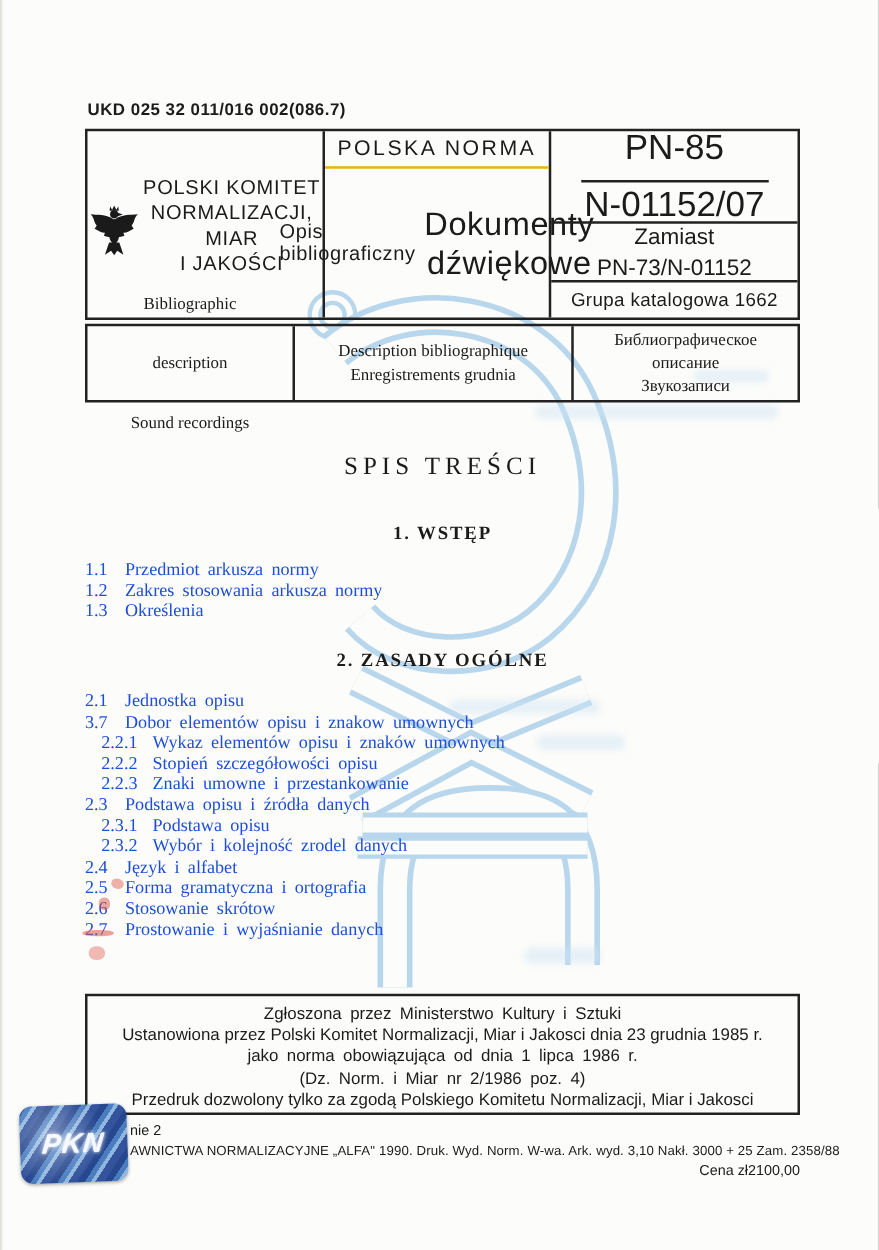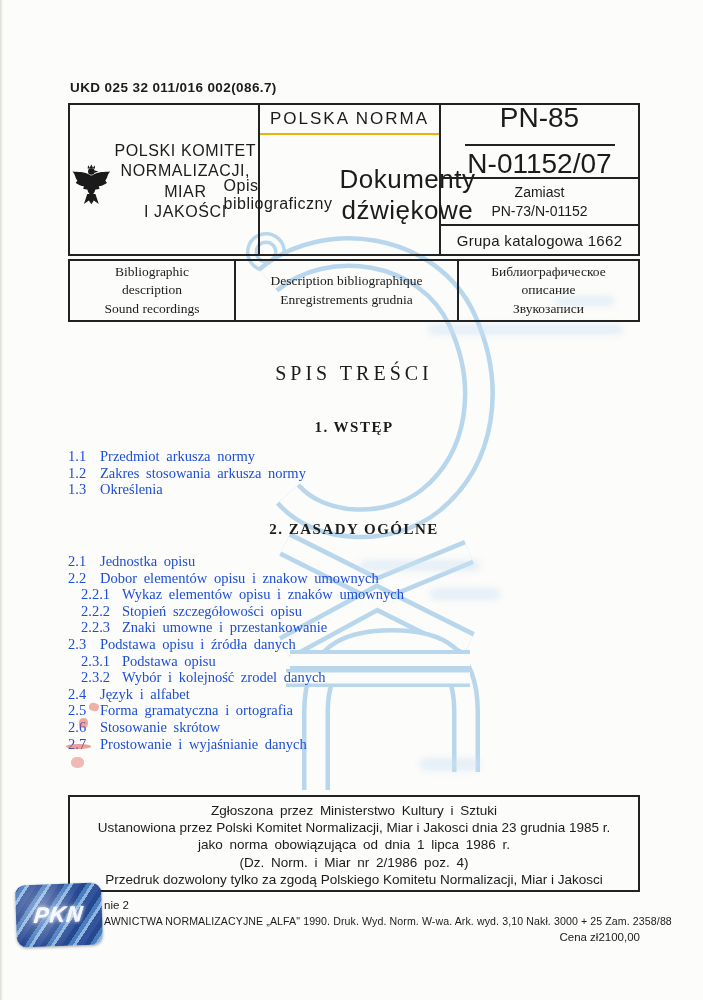--- a/index.html
+++ b/index.html
@@ -29,27 +29,27 @@
   .pn-label{height:28px;border-bottom:2px solid #eab308;display:flex;align-items:center;justify-content:center;
     font-size:17px;letter-spacing:2px;}
   .subject{flex:1;display:flex;flex-direction:row;align-items:center;justify-content:center;gap:7px;}
   .subject-label{font-size:16px;letter-spacing:.5px;}
   .subject-title{font-size:26px;line-height:1.18;text-align:center;letter-spacing:.5px;}
   .col3{flex:1;display:flex;flex-direction:column;}
   .num-cell{height:72px;border-bottom:2px solid #222;display:flex;flex-direction:column;align-items:center;justify-content:center;}
   .pn85{font-size:28px;line-height:1;width:150px;text-align:center;border-bottom:2px solid #222;padding-bottom:12px;}
   .n01152{font-size:28px;line-height:1;margin-top:4px;}
   .zamiast{height:45px;border-bottom:2px solid #222;display:flex;flex-direction:column;align-items:center;justify-content:center;
-    font-size:14px;line-height:1.35;}
+    font-size:18px;line-height:1.35;}
   .grupa{flex:1;display:flex;align-items:center;justify-content:center;font-size:15px;letter-spacing:.3px;}
 
   
   .tr-tbl{left:68px;top:259px;width:572px;height:63px;font-family:"Liberation Serif",serif;}
   .tcell{display:flex;flex-direction:column;align-items:center;justify-content:center;font-size:13.5px;line-height:1.38;}
-  .tcell.en{width:164px;}
+  .tcell.en{width:164px;gap:29px;}
   .tcell.fr{width:221px;border-left:2px solid #222;border-right:2px solid #222;}
   .tcell.ru{flex:1;}
 
   
   .toc-title{left:68px;top:362px;width:572px;text-align:center;
     font-family:"Liberation Serif",serif;font-size:20px;letter-spacing:4px;}
   .sec-h{left:68px;width:572px;text-align:center;font-family:"Liberation Serif",serif;
     font-size:15px;font-weight:700;letter-spacing:1.5px;}
   .s1h{top:419px;} .s2h{top:521px;}
   .toc-list{left:68px;font-family:"Liberation Serif",serif;font-size:14.5px;color:#1d4ed8;word-spacing:3px;}
@@ -195,21 +195,21 @@
       </div>
   </div>
 
   <div class="abs sec-h s2h">2. ZASADY OGÓLNE</div>
   <div class="abs toc-list list2">
     <div class="trow">
         <span class="tnum">2.1</span>
         <span class="ttxt">Jednostka opisu</span>
       </div>
     <div class="trow">
-        <span class="tnum">2.2</span>
+        <span class="tnum">3.7</span>
         <span class="ttxt">Dobor elementów opisu i znakow umownych</span>
       </div>
     <div class="trow sub">
         <span class="tnum">2.2.1</span>
         <span class="ttxt">Wykaz elementów opisu i znaków umownych</span>
       </div>
     <div class="trow sub">
         <span class="tnum">2.2.2</span>
         <span class="ttxt">Stopień szczegółowości opisu</span>
       </div>

